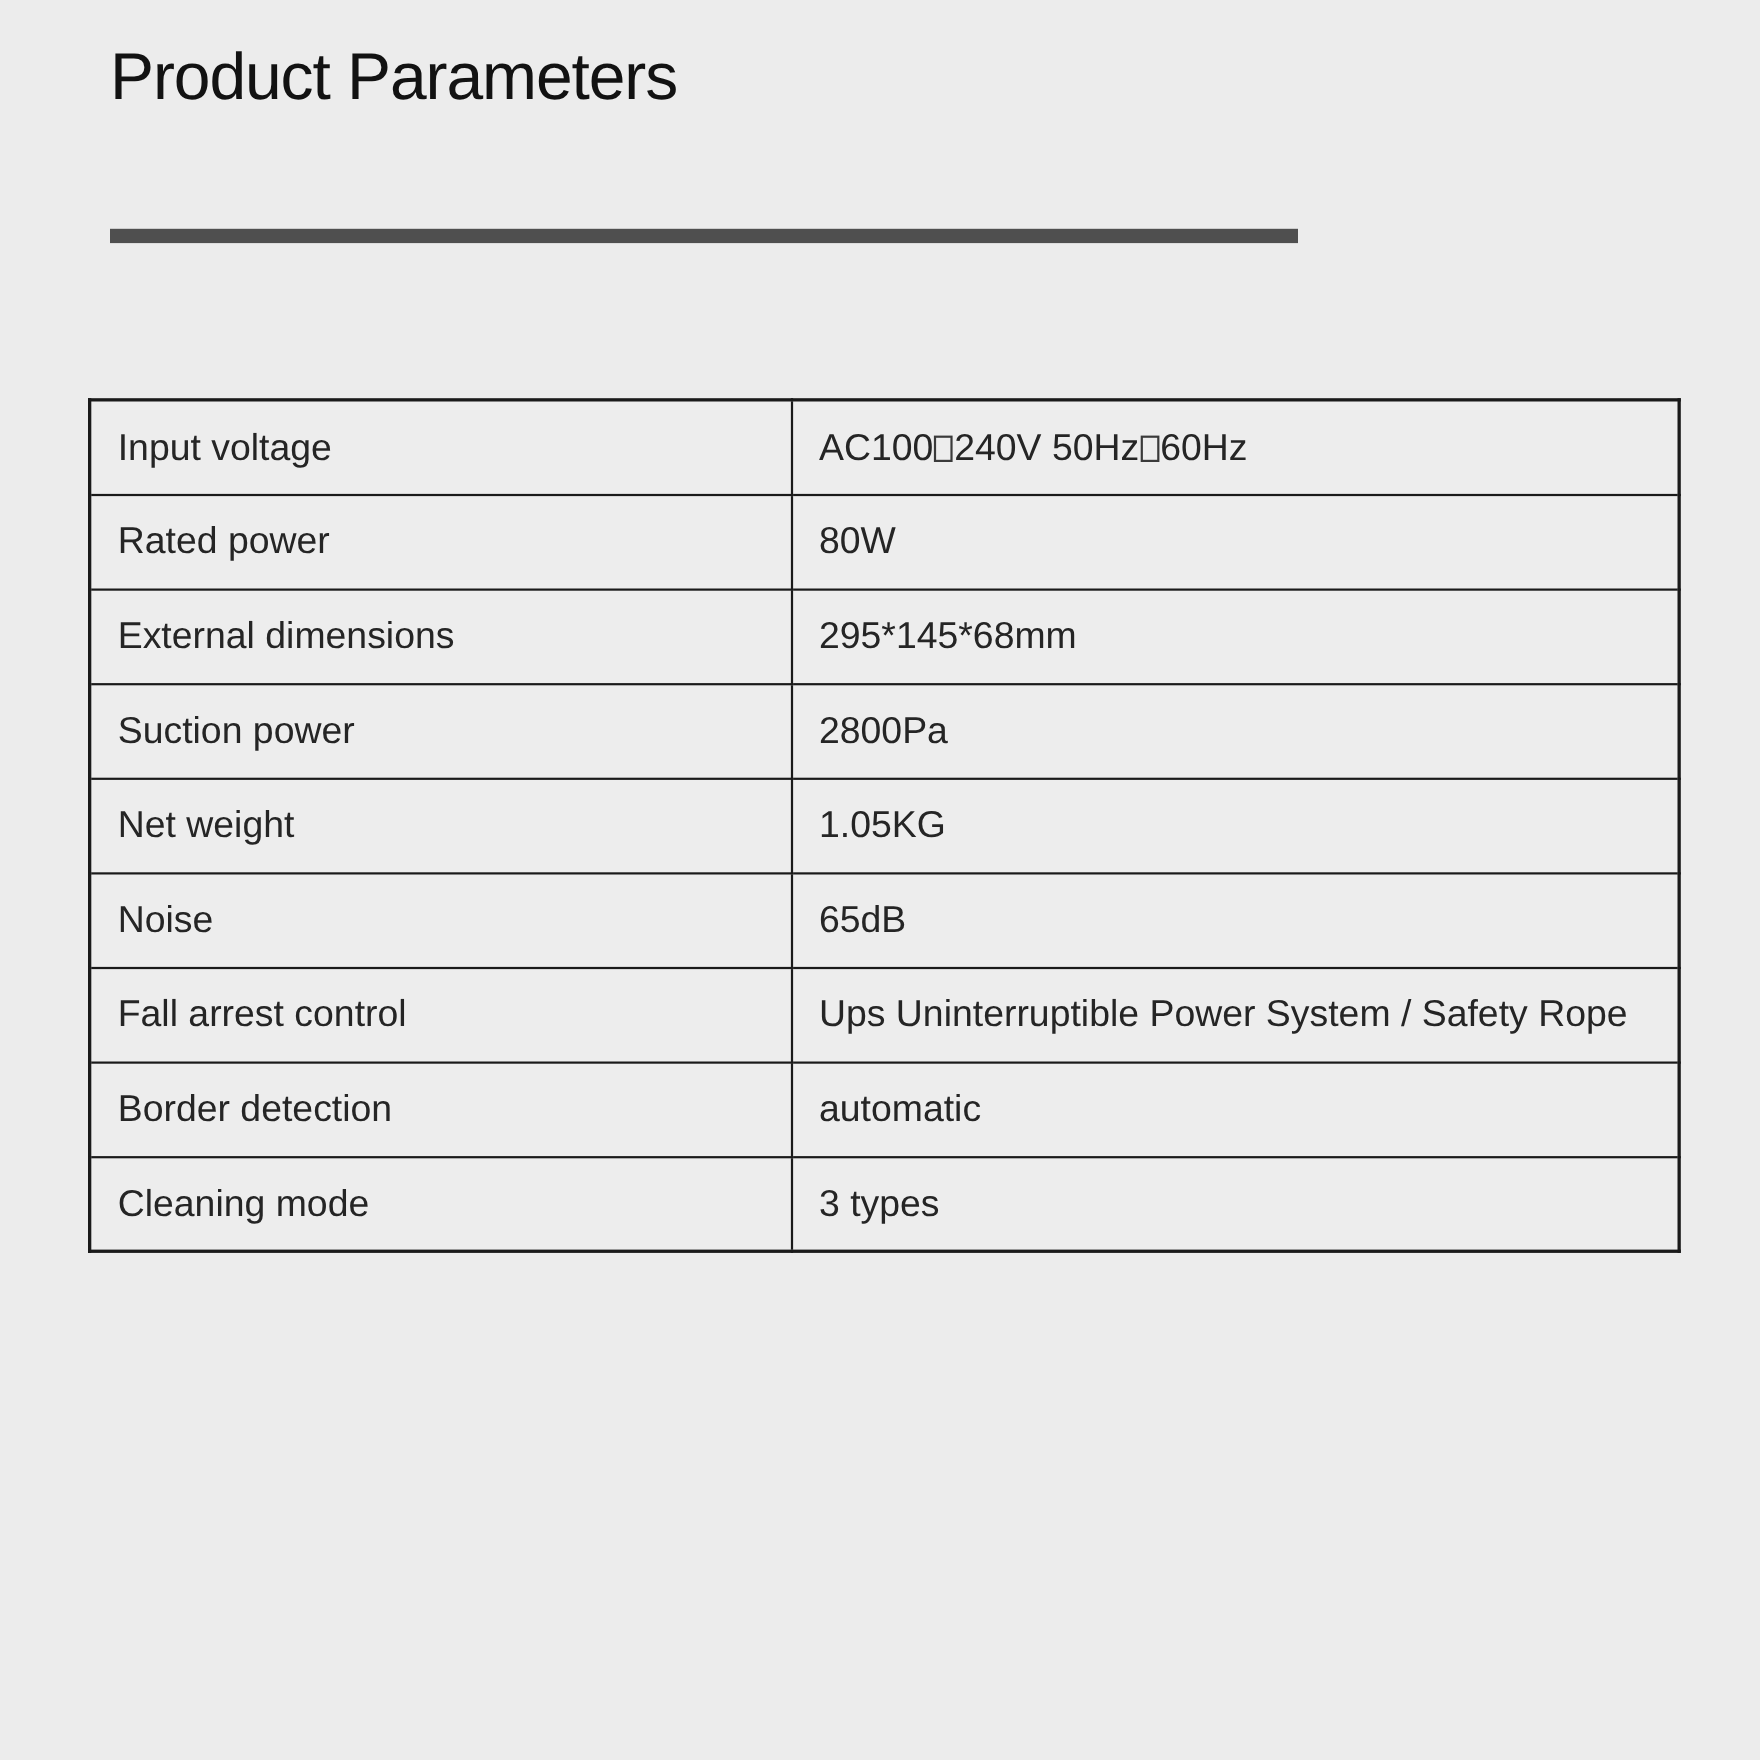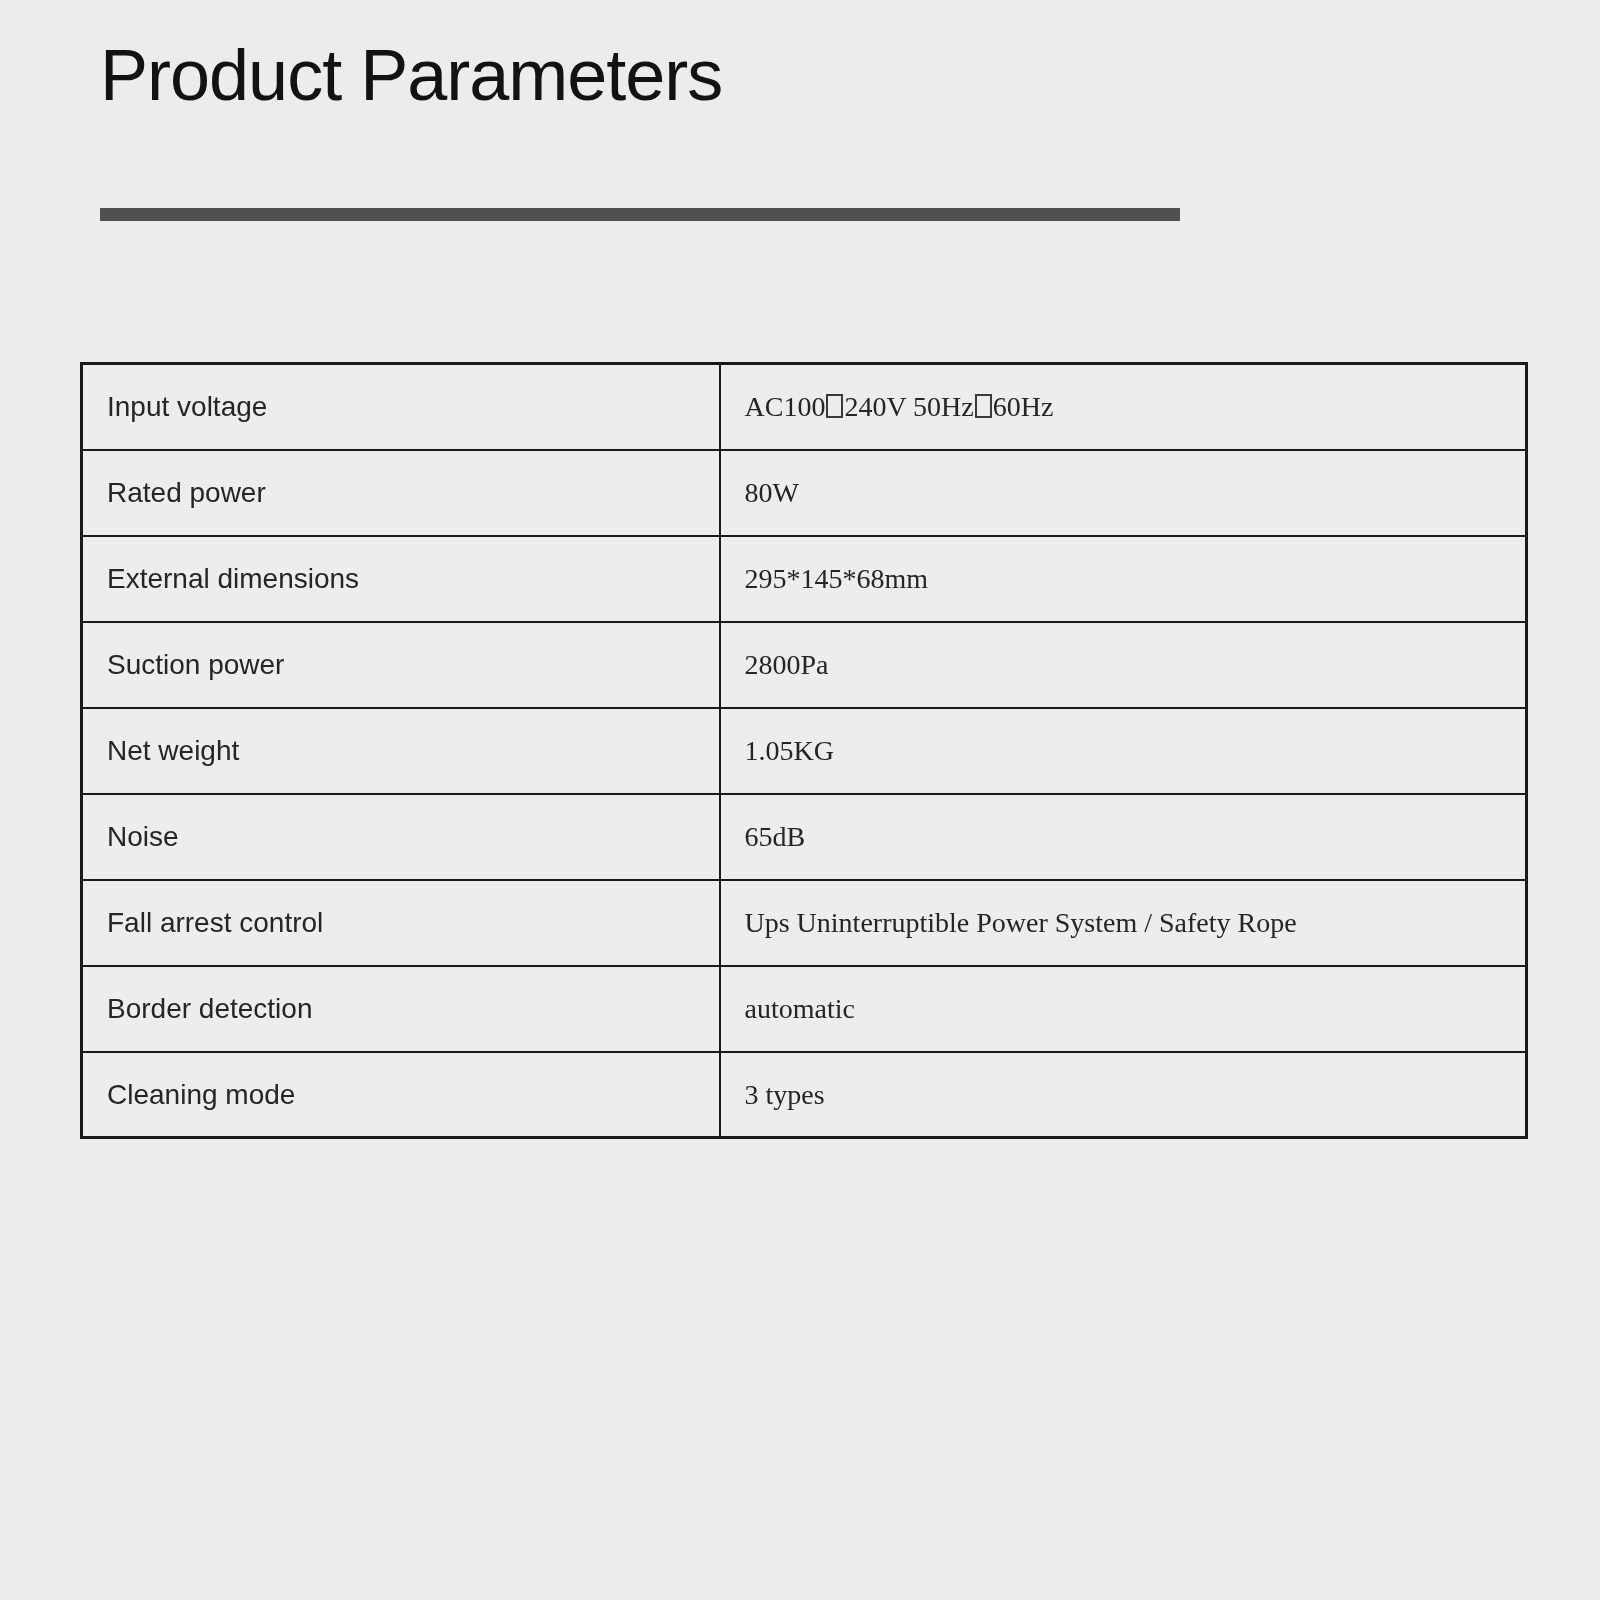--- a/index.html
+++ b/index.html
@@ -26,21 +26,21 @@
   
   .header-block {
     position: absolute;
     left: 100px;
     top: 38px;
     width: 1400px;
   }
 
   .page-title {
     font-family: "Liberation Sans", sans-serif;
-    font-size: 72px;
+    font-size: 60px;
     font-weight: 400;
     line-height: 1.05;
     color: #121212;
     letter-spacing: -1px;
     margin: 0;
     padding: 0;
     white-space: nowrap;
   }
 
   .title-rule {
@@ -70,35 +70,34 @@
   .spec-table tr {
     height: 86px;
   }
 
   .spec-table td {
     border: 2px solid #1a1a1a;
     background: #ededed;
     padding: 0 0 0 24px;
     vertical-align: middle;
     font-family: "Liberation Sans", sans-serif;
-    font-size: 28px;
+    font-size: 34px;
     font-weight: 400;
     color: #252525;
     line-height: 1.25;
     white-space: nowrap;
     overflow: hidden;
   }
 
   .spec-table td.cell-label {
     border-left: none;
   }
 
   .spec-table td.cell-value {
     border-right: none;
-    font-family: Liberation Serif, serif;
   }
 
   .spec-table tr:first-child td {
     border-top: none;
   }
 
   .spec-table tr:last-child td {
     border-bottom: none;
   }
 

